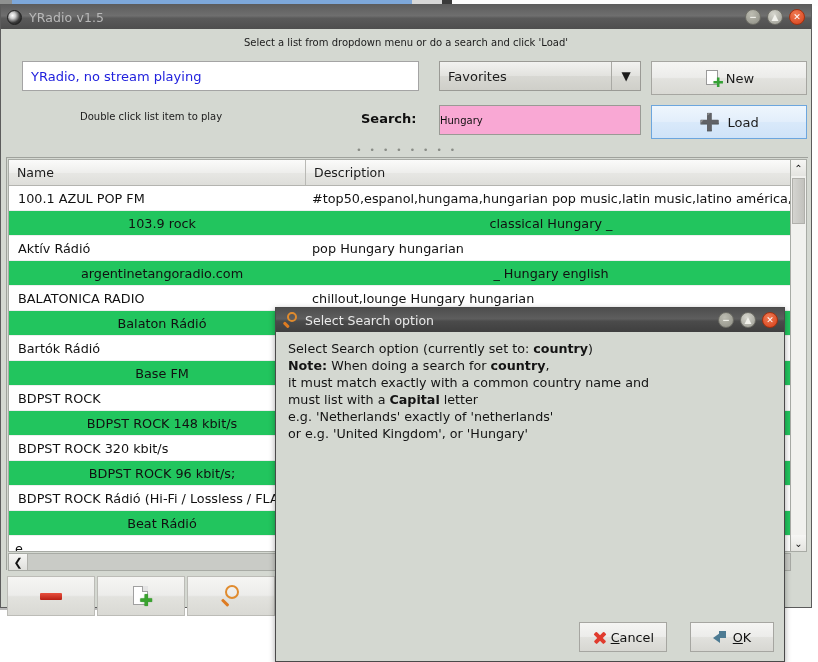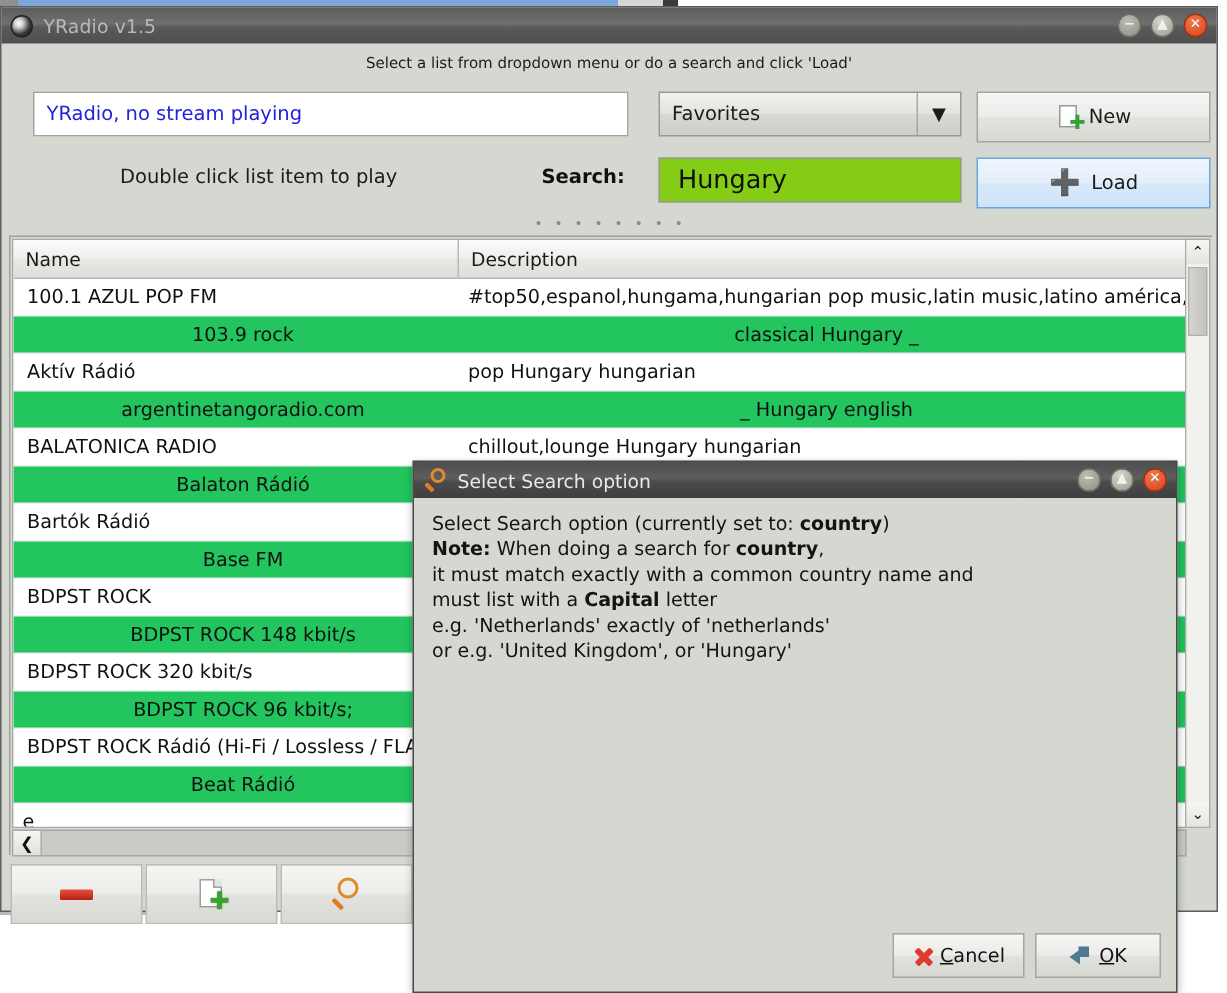--- a/index.html
+++ b/index.html
@@ -129,33 +129,33 @@
     font-size: 13px; color: #1b1b1b;
     gap: 4px;
   }
   #new-button {
     position: absolute; left: 650px; top: 0;
     width: 156px; height: 34px;
   }
   #row-two { position: absolute; left: 0; top: 76px; width: 100%; height: 34px; }
   #doubleclick-hint {
     position: absolute; left: 79px; top: 6px;
-    font-size: 13px; color: #1b1b1b;
+    font-size: 10px; color: #1b1b1b;
   }
   #search-label {
     position: absolute; left: 360px; top: 6px;
     font-size: 13px; font-weight: bold; color: #101010;
   }
   #search-input {
     position: absolute; left: 438px; top: 0;
     width: 202px; height: 30px;
-    background: #84cc16; border: 1px solid #9a9a95;
-    box-sizing: border-box;
-    display: flex; align-items: center; padding-left: 12px;
-    font-size: 17px; color: #101010;
+    background: #f9a8d4; border: 1px solid #9a9a95;
+    box-sizing: border-box;
+    display: flex; align-items: center; padding-left: 0;
+    font-size: 10px; color: #101010;
   }
   #load-button {
     position: absolute; left: 650px; top: 0;
     width: 156px; height: 34px;
     background: linear-gradient(to bottom, #eef6fd 0%, #e2eefb 50%, #d9e9fa 51%, #cfe3f8 100%);
     border: 1px solid #6ca6de;
     box-sizing: border-box;
     display: flex; align-items: center; justify-content: center;
     gap: 7px; font-size: 13px; color: #1b1b1b;
   }
@@ -360,21 +360,21 @@
     font-size: 12.7px; color: #1b1b1b;
   }
   .option-row {
     height: 25px; display: flex; align-items: center;
     padding-left: 8px; font-size: 12.7px; color: #111;
     box-sizing: border-box;
   }
   .option-row.selected { background: #549ce0; color: #ffffff; }
   #dialog-buttons {
     position: absolute; right: 10px; bottom: 9px;
-    display: flex; gap: 7px;
+    display: flex; gap: 23px;
   }
   .dlg-btn {
     height: 30px; min-width: 84px;
     background: linear-gradient(to bottom, #f5f5f3 0%, #ececea 48%, #e1e1dd 52%, #d7d7d2 100%);
     border: 1px solid #a6a6a1;
     box-sizing: border-box;
     display: flex; align-items: center; justify-content: center;
     gap: 4px; font-size: 12.8px; color: #111;
     padding: 0 12px;
   }

